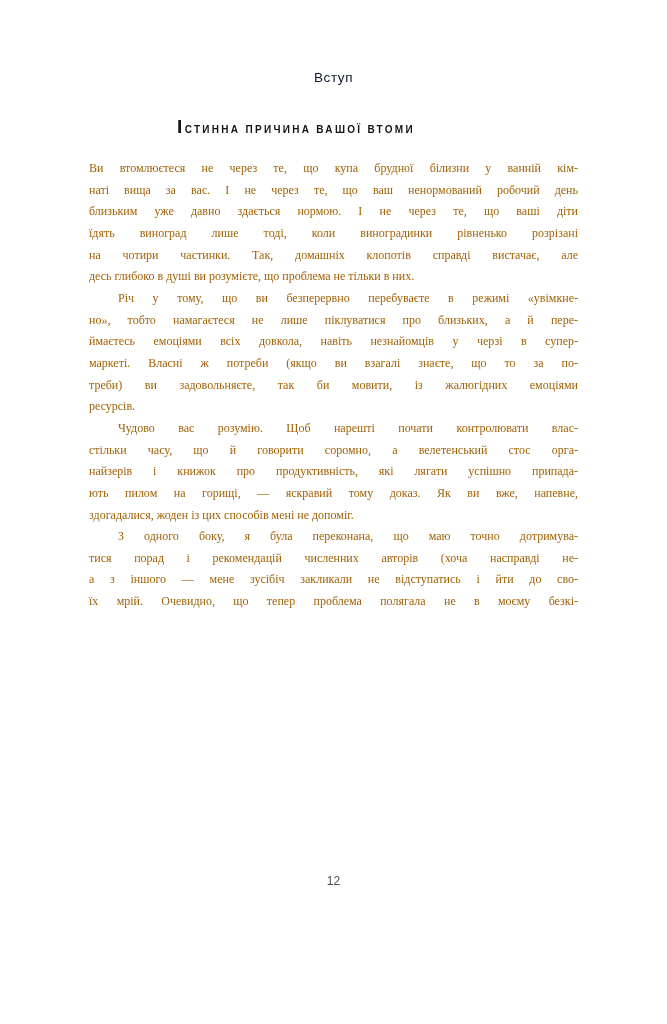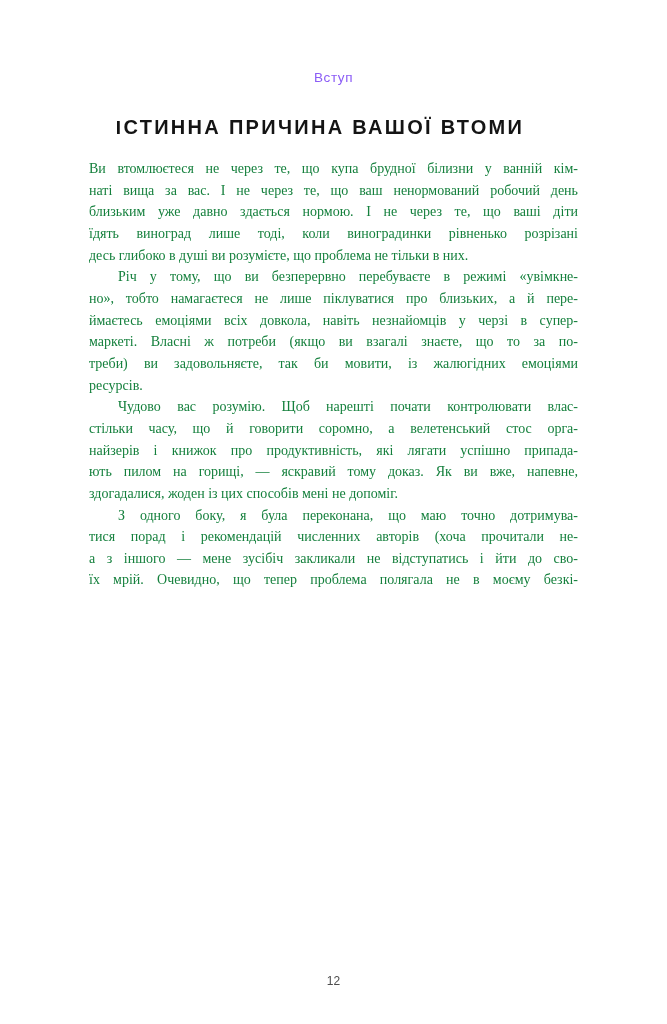--- a/index.html
+++ b/index.html
@@ -18,66 +18,65 @@
   .running-header {
     position: absolute;
     top: 70px;
     left: 0;
     width: 667px;
     text-align: center;
     font-family: "Liberation Sans", sans-serif;
     font-size: 13.5px;
     font-weight: 400;
     letter-spacing: 0.6px;
-    color: #8b5cf6;
+    color: #0f172a;
     line-height: 15px;
   }
   .chapter-title {
     position: absolute;
     top: 117px;
     left: 0;
     width: 592px;
     text-align: center;
     font-family: "Liberation Sans", sans-serif;
-    font-size: 20px;
+    font-size: 10px;
     font-weight: 700;
     letter-spacing: 2.3px;
     color: #141414;
     line-height: 20px;
-    padding-left: 24px;
   }
   .chapter-title::first-letter {
     font-size: 19px;
   }
   .body-text {
     position: absolute;
     top: 158px;
     left: 89px;
     width: 489px;
-    font-size: 14px;
+    font-size: 12px;
     line-height: 21.65px;
-    color: #15803d;
+    color: #a16207;
   }
   .paragraph {
     margin: 0;
     padding: 0;
   }
   .line {
     text-align: justify;
     text-align-last: justify;
   }
   .line.last {
     text-align-last: left;
   }
   .line.indent {
     text-indent: 29px;
   }
   .page-number {
     position: absolute;
-    top: 974px;
+    top: 874px;
     left: 0;
     width: 667px;
     text-align: center;
     font-family: "Liberation Sans", sans-serif;
     font-size: 12px;
     color: #4d4d4d;
     line-height: 14px;
   }
 </style>
 </head>
@@ -87,39 +86,40 @@
   <div class="running-header">Вступ</div>
 
   <div class="chapter-title">ІСТИННА ПРИЧИНА ВАШОЇ ВТОМИ</div>
 
   <div class="body-text">
       <div class="paragraph">
         <div class="line">Ви втомлюєтеся не через те, що купа брудної білизни у ванній кім-</div>
         <div class="line">наті вища за вас. І не через те, що ваш ненормований робочий день</div>
         <div class="line">близьким уже давно здається нормою. І не через те, що ваші діти</div>
         <div class="line">їдять виноград лише тоді, коли виноградинки рівненько розрізані</div>
+        <div class="line">на чотири частинки. Так, домашніх клопотів справді вистачає, але</div>
         <div class="line last">десь глибоко в душі ви розумієте, що проблема не тільки в них.</div>
       </div>
       <div class="paragraph">
         <div class="line indent">Річ у тому, що ви безперервно перебуваєте в режимі «увімкне-</div>
         <div class="line">но», тобто намагаєтеся не лише піклуватися про близьких, а й пере-</div>
         <div class="line">ймаєтесь емоціями всіх довкола, навіть незнайомців у черзі в супер-</div>
         <div class="line">маркеті. Власні ж потреби (якщо ви взагалі знаєте, що то за по-</div>
         <div class="line">треби) ви задовольняєте, так би мовити, із жалюгідних емоціями</div>
         <div class="line last">ресурсів.</div>
       </div>
       <div class="paragraph">
         <div class="line indent">Чудово вас розумію. Щоб нарешті почати контролювати влас-</div>
         <div class="line">стільки часу, що й говорити соромно, а велетенський стос орга-</div>
         <div class="line">найзерів і книжок про продуктивність, які лягати успішно припада-</div>
         <div class="line">ють пилом на горищі, — яскравий тому доказ. Як ви вже, напевне,</div>
         <div class="line last">здогадалися, жоден із цих способів мені не допоміг.</div>
       </div>
       <div class="paragraph">
         <div class="line indent">З одного боку, я була переконана, що маю точно дотримува-</div>
-        <div class="line">тися порад і рекомендацій численних авторів (хоча прочитали не-</div>
+        <div class="line">тися порад і рекомендацій численних авторів (хоча насправді не-</div>
         <div class="line">а з іншого — мене зусібіч закликали не відступатись і йти до сво-</div>
         <div class="line">їх мрій. Очевидно, що тепер проблема полягала не в моєму безкі-</div>
       </div>
     </div>
 
   <div class="page-number">12</div>
 </div>
 
 </body></html>

